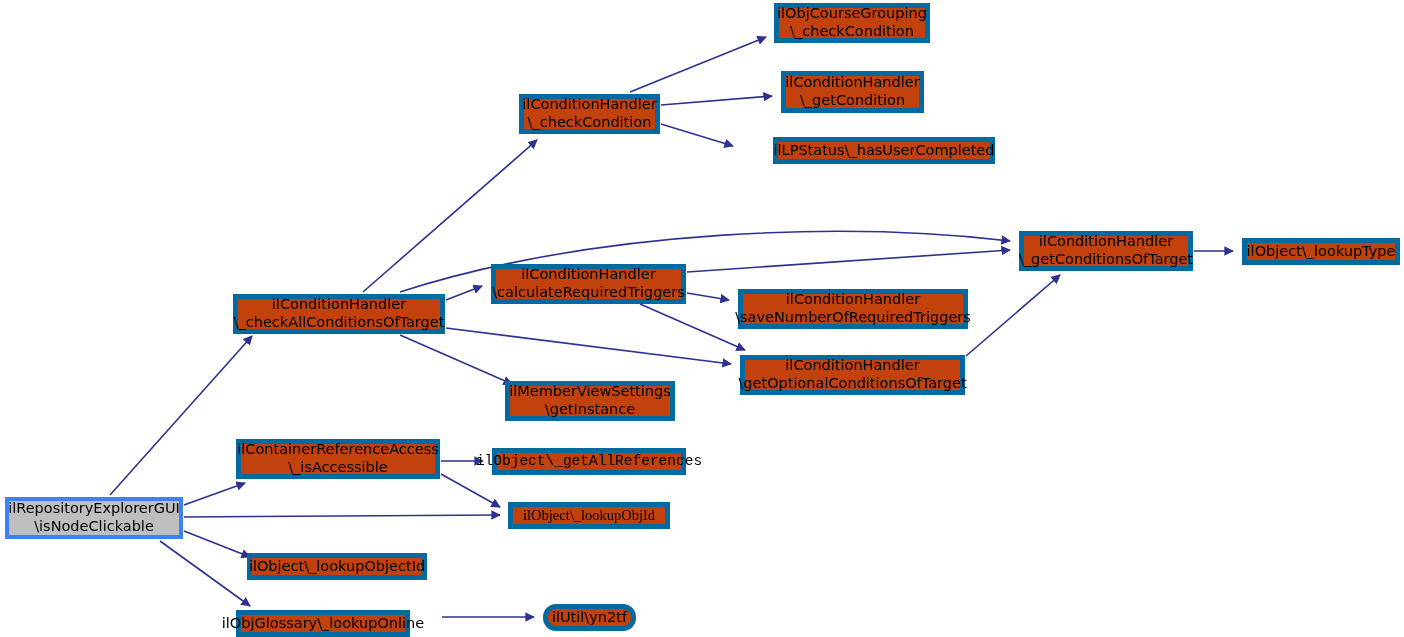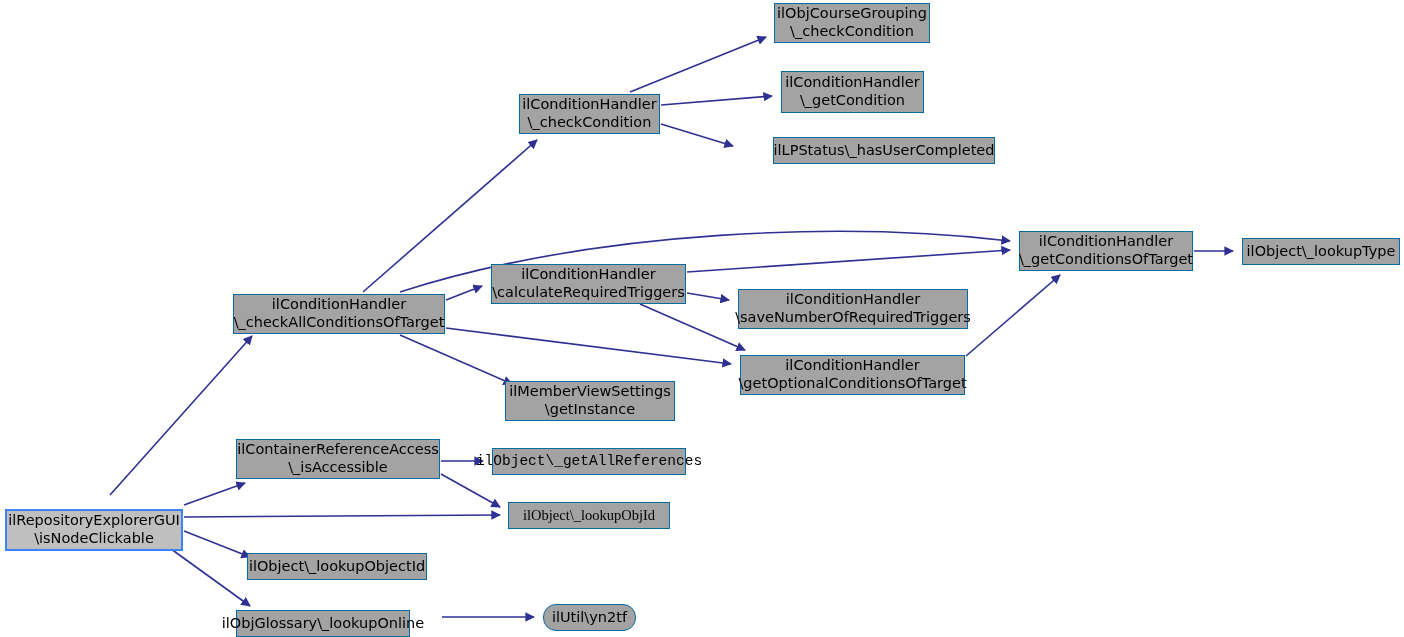--- a/index.html
+++ b/index.html
@@ -8,36 +8,35 @@
     width:1404px;
     height:637px;
     background:#ffffff;
     font-family:"DejaVu Sans","Liberation Sans",sans-serif;
     overflow:hidden;
   }
   #edges{position:absolute;left:0;top:0;width:1404px;height:637px;}
   .node{
     position:absolute;
     box-sizing:border-box;
-    border:1px solid #0369a1;
-    background:#a3a3a3;
+    border:5px solid #0369a1;
+    background:#c2410c;
     color:#000000;
     display:flex;
     align-items:center;
     justify-content:center;
     text-align:center;
     line-height:1.22;
     font-size:14.5px;
     white-space:pre;
     letter-spacing:0px;
   }
   .node.root{
     background:#bfbfbf;
-    border:2px solid #3b82f6;
-    margin-top:12px;
+    border:4px solid #3b82f6;
   }
 </style>
 </head>
 <body>
 
 <div id="canvas">
   <svg id="edges" xmlns="http://www.w3.org/2000/svg">
     <defs>
       <marker id="arrow" viewBox="0 0 10 10" refX="9" refY="5" markerWidth="6" markerHeight="6" orient="auto-start-reverse">
         <path d="M 0 0 L 10 5 L 0 10 z" fill="#2e3192"></path>

